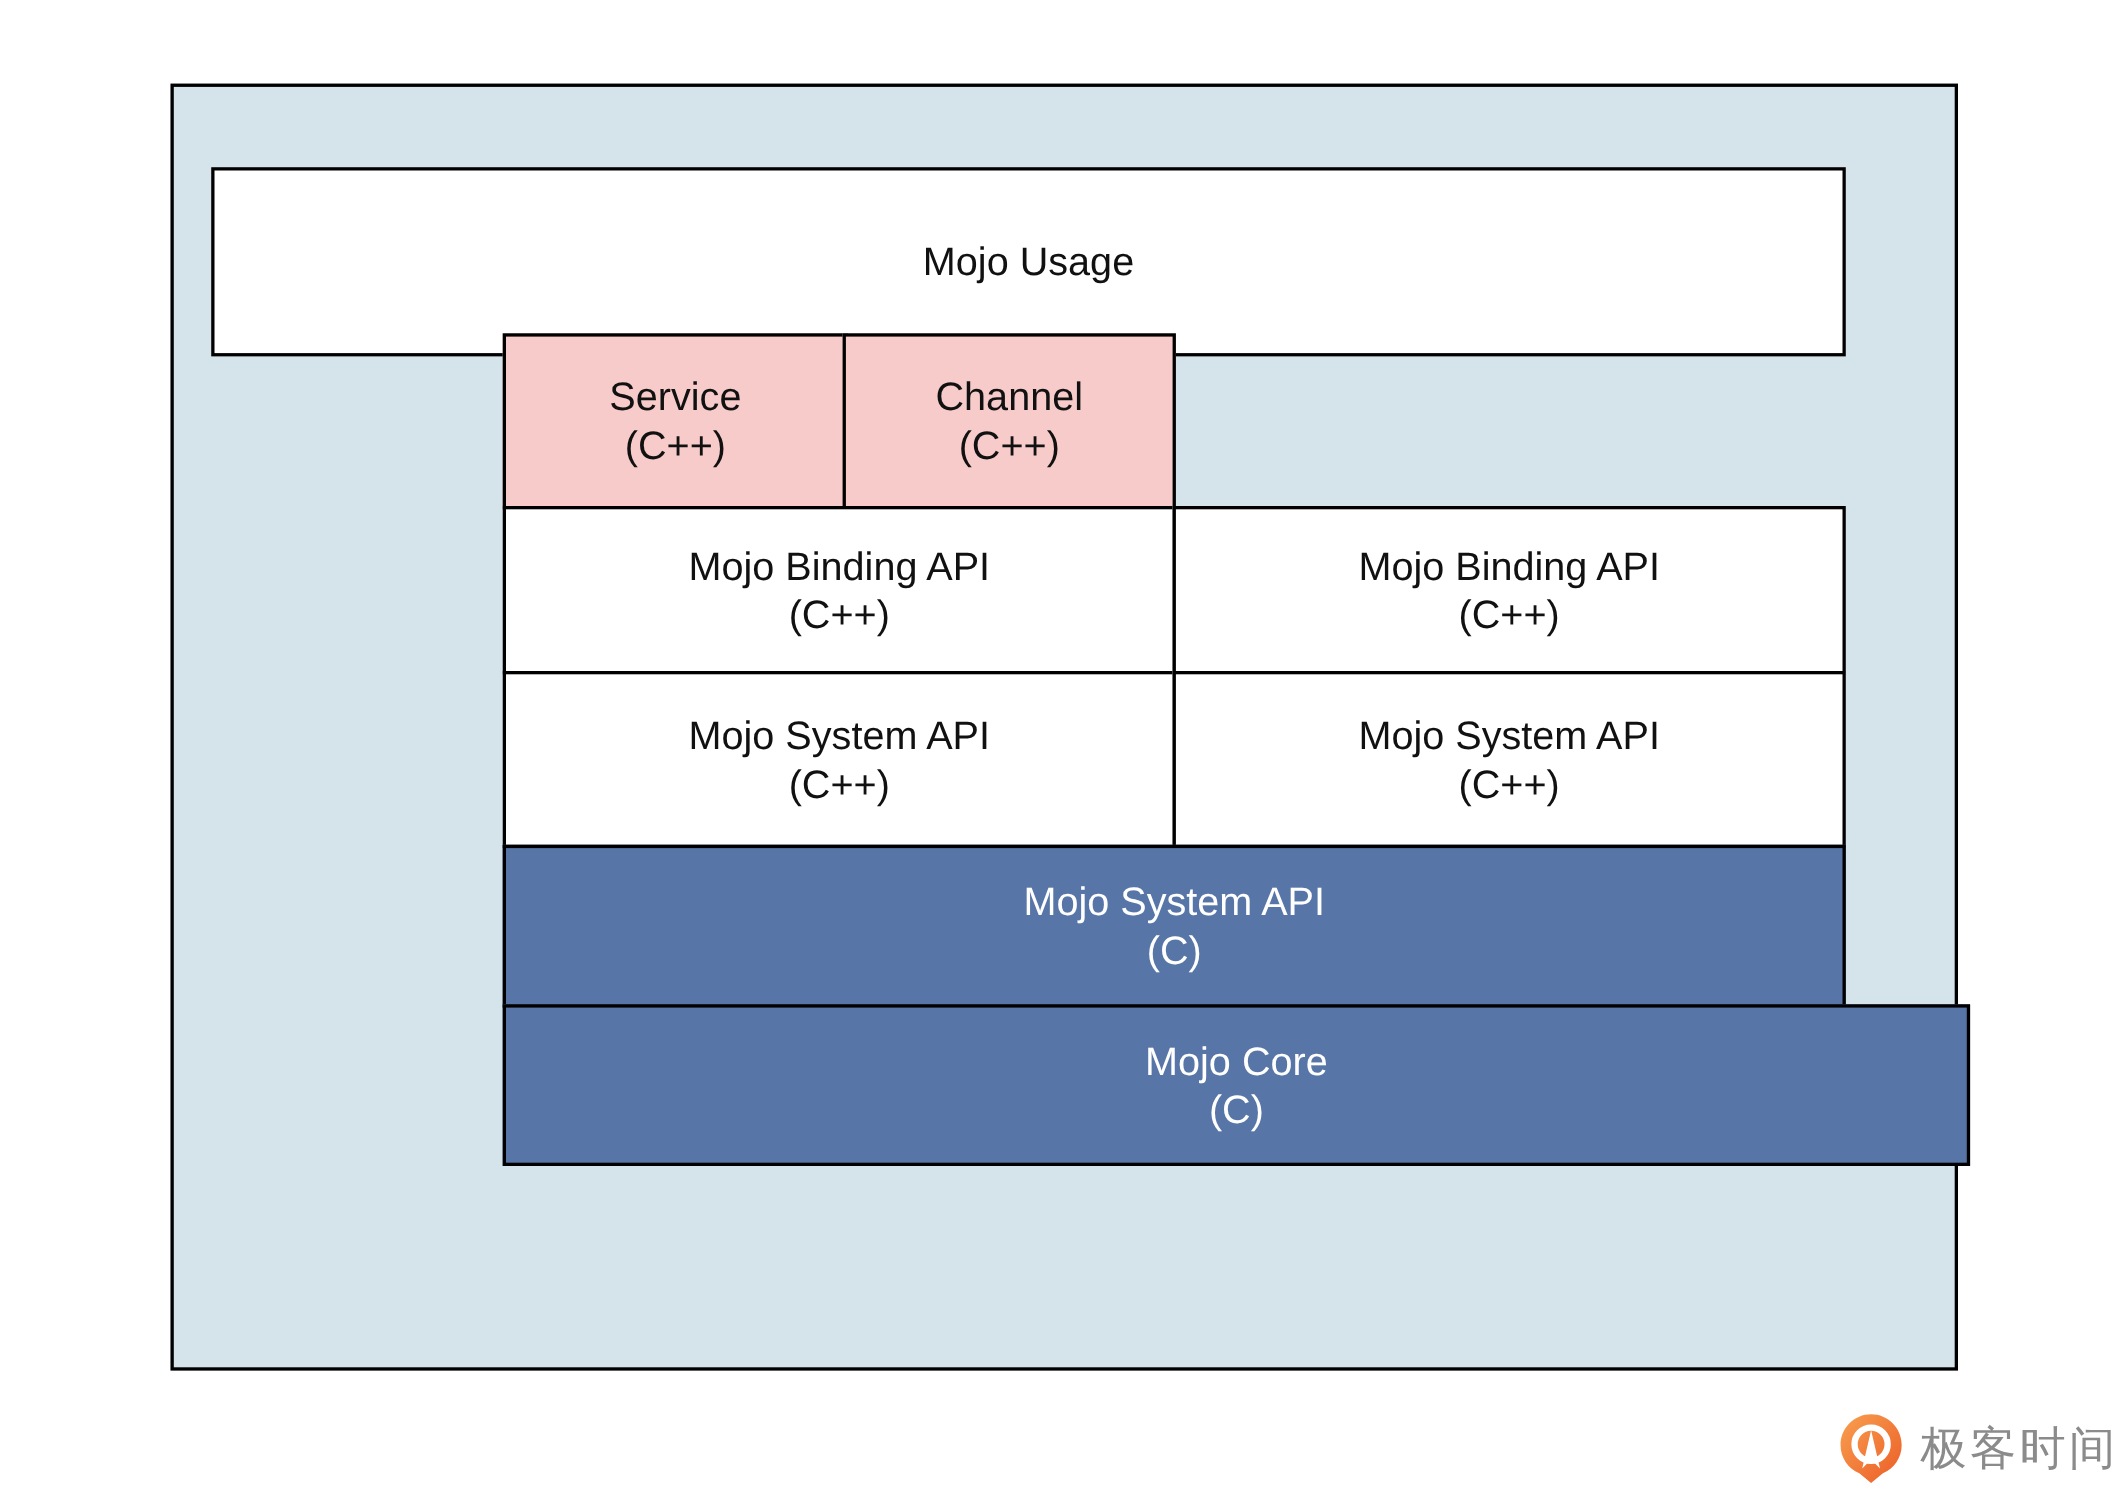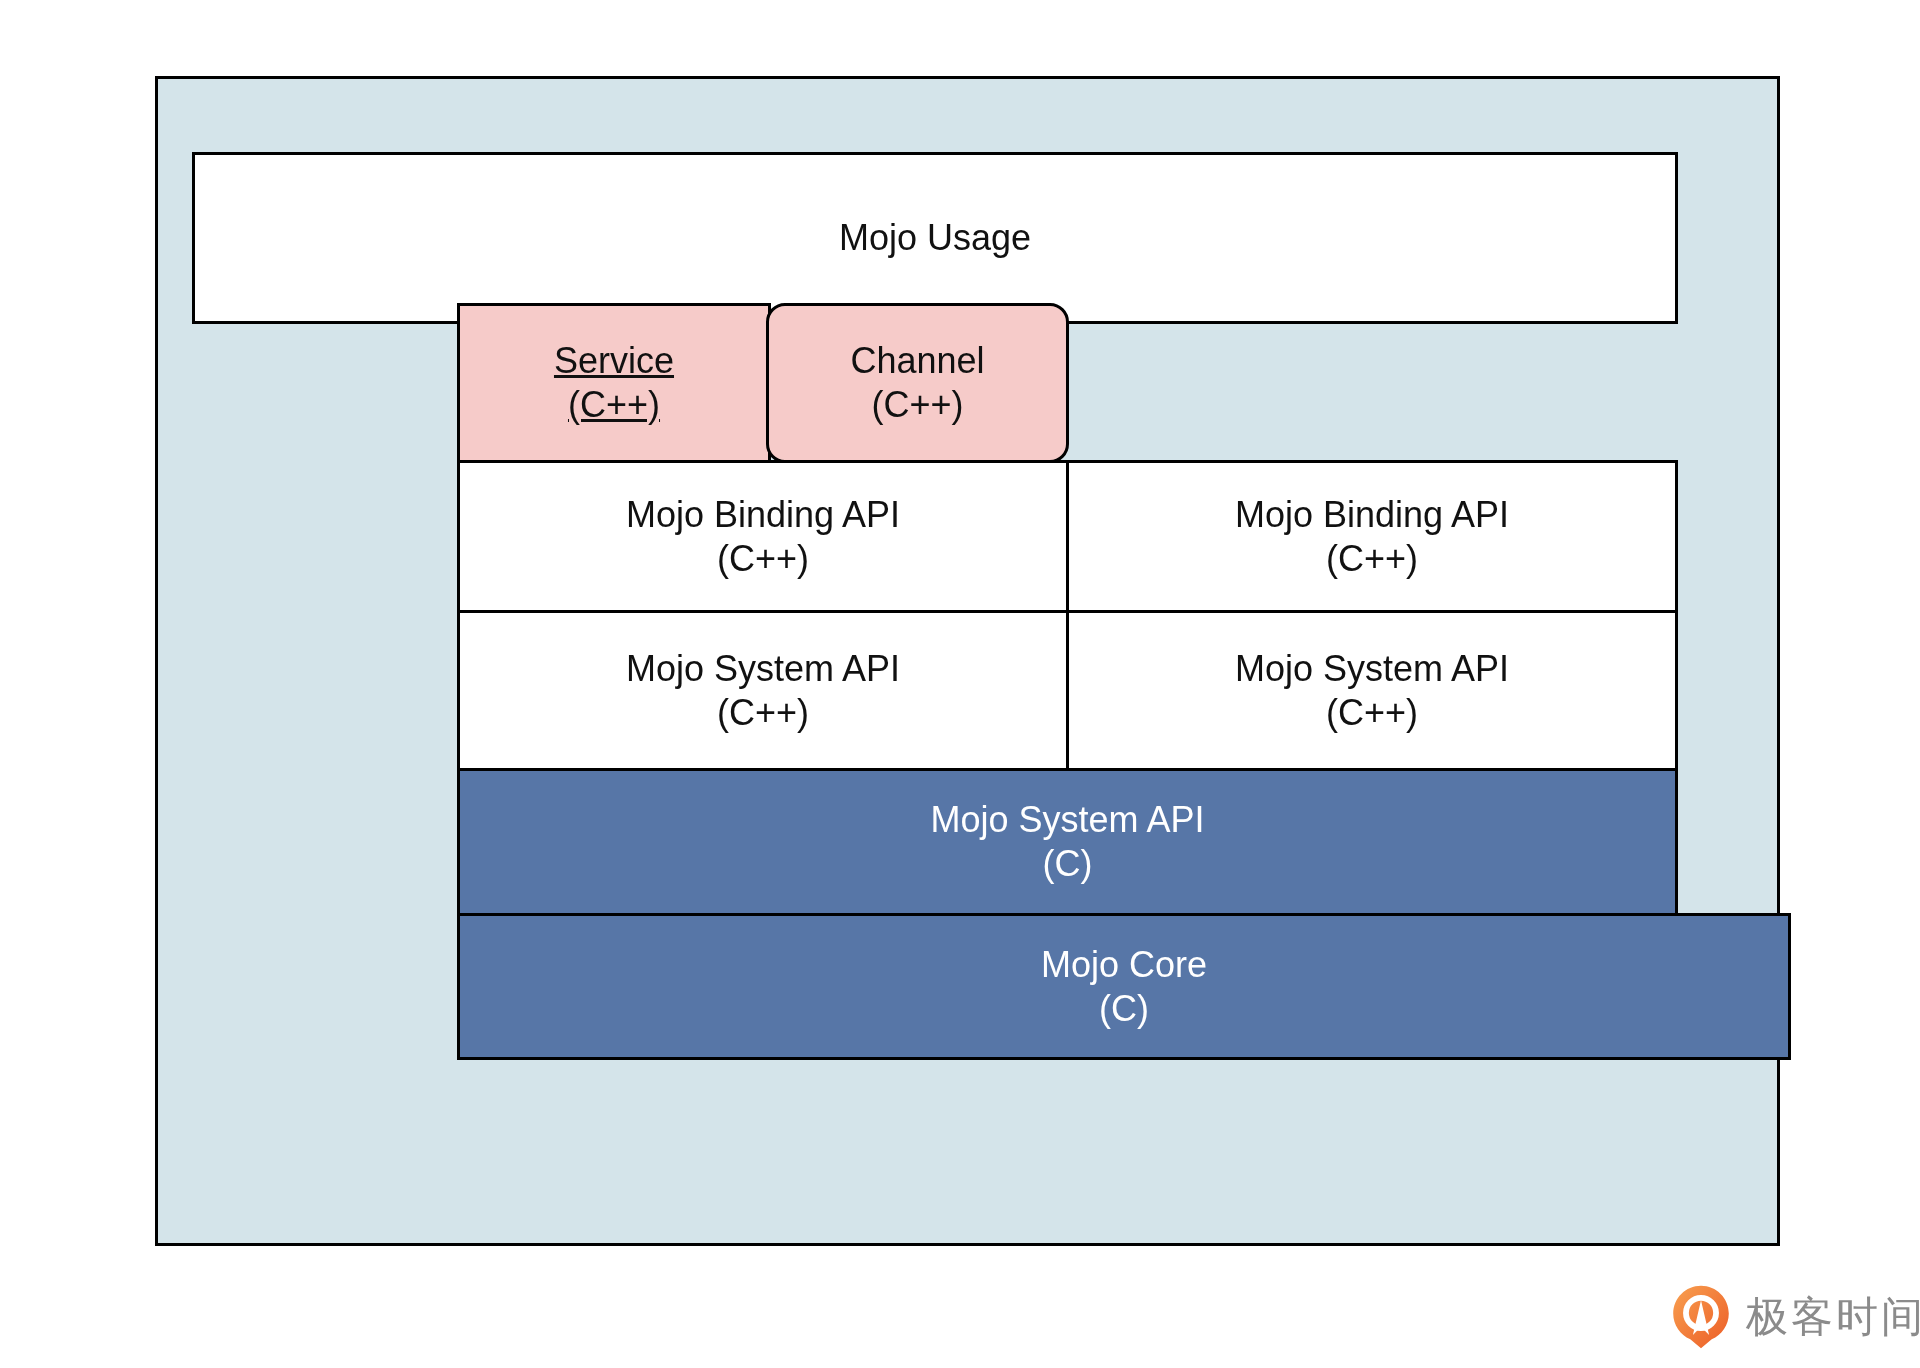--- a/index.html
+++ b/index.html
@@ -37,22 +37,22 @@
   .box--pink { background: #f6cbc9; }
   .box--blue { background: #5776a7; color: #ffffff; }
   .leftcol-text {
     width: 236px;
     font-size: 36px;
     line-height: 1.18;
   }
   
   .pos-usage         { left: 34px;  top: 73px;  width: 1486px; height: 172px; }
   .pos-leftcol       { left: 34px;  top: 224px; width: 268px;  height: 757px; }
-  .pos-service       { left: 299px; top: 224px; width: 314px;  height: 160px; text-decoration: underline; }
-  .pos-channel       { left: 608px; top: 224px; width: 303px;  height: 160px; border-radius: 19px; }
+  .pos-service       { left: 299px; top: 224px; width: 314px;  height: 160px; }
+  .pos-channel       { left: 608px; top: 224px; width: 303px;  height: 160px; }
   .pos-binding-left  { left: 299px; top: 381px; width: 612px;  height: 153px; }
   .pos-binding-right { left: 908px; top: 381px; width: 612px;  height: 153px; }
   .pos-system-left   { left: 299px; top: 531px; width: 612px;  height: 161px; }
   .pos-system-right  { left: 908px; top: 531px; width: 612px;  height: 161px; }
   .pos-system-c      { left: 299px; top: 689px; width: 1221px; height: 148px; }
   .pos-core          { left: 299px; top: 834px; width: 1334px; height: 147px; }
 
   .brand {
     position: absolute;
     left: 1672px; top: 1283px;

